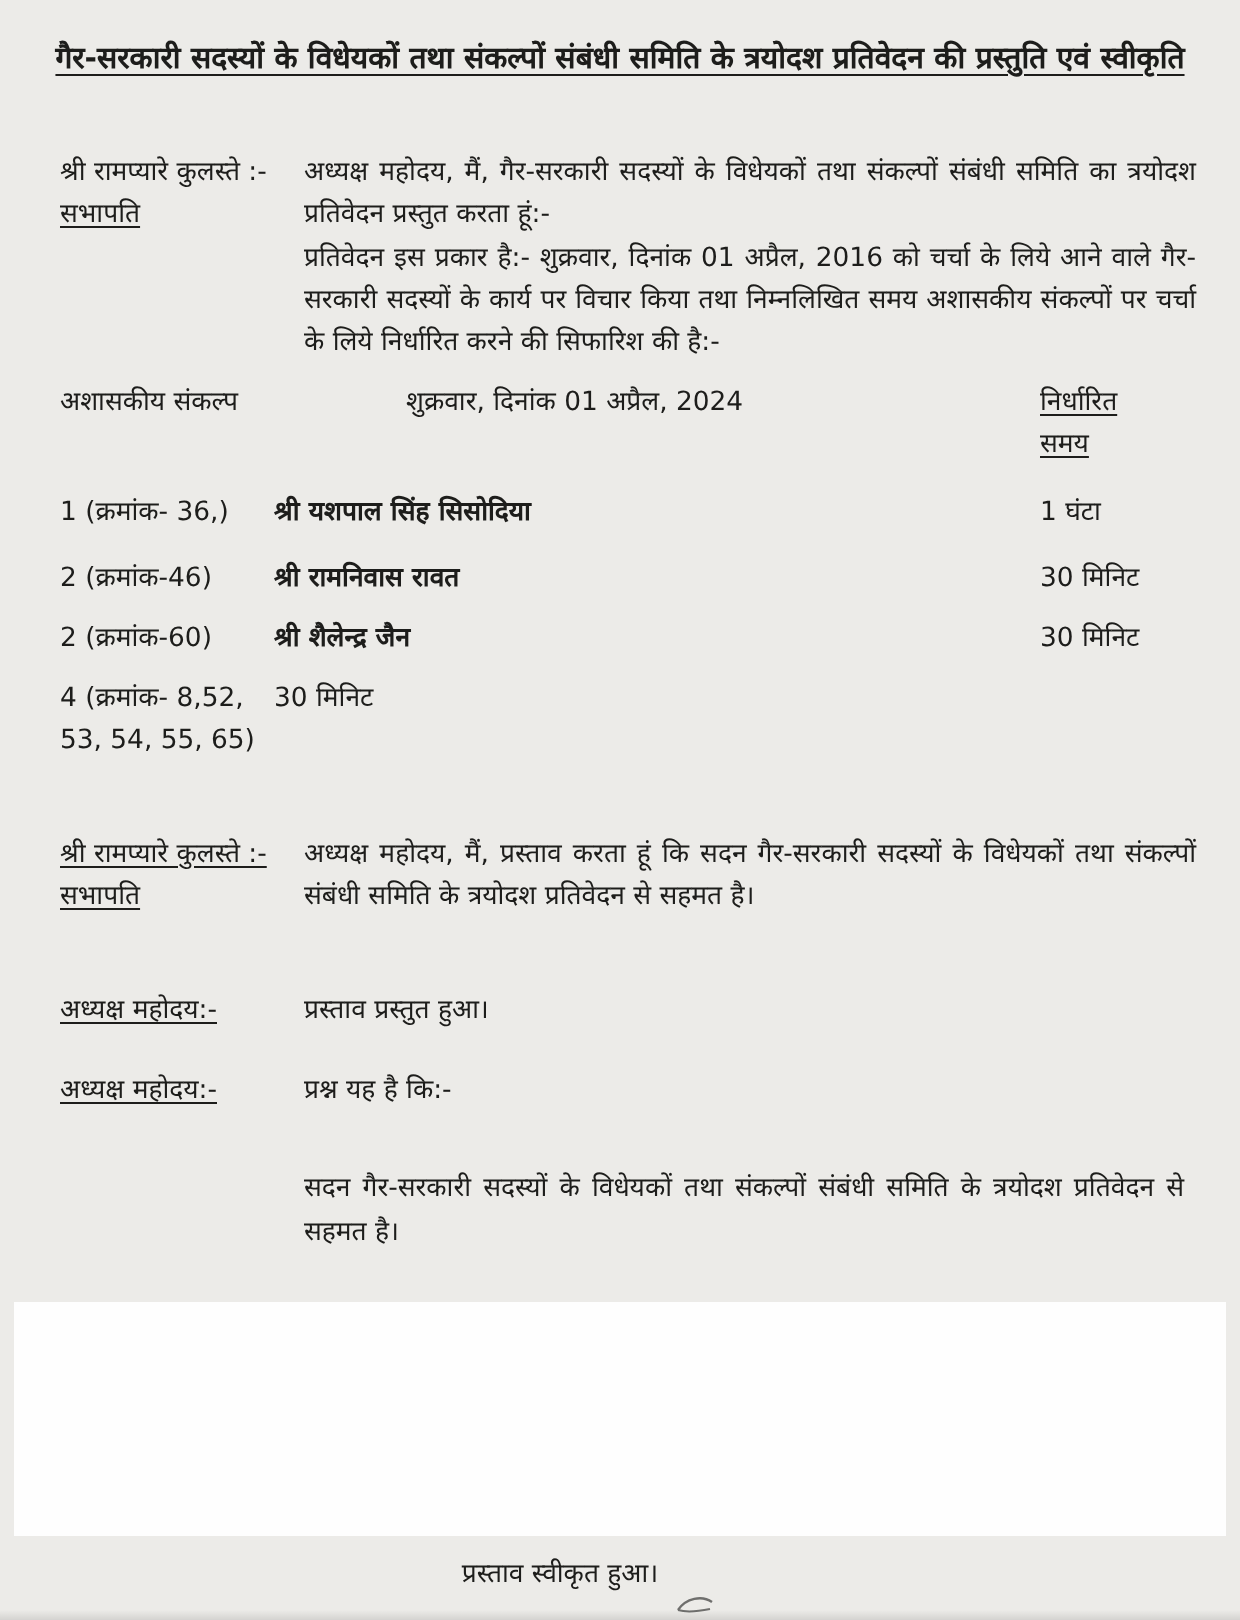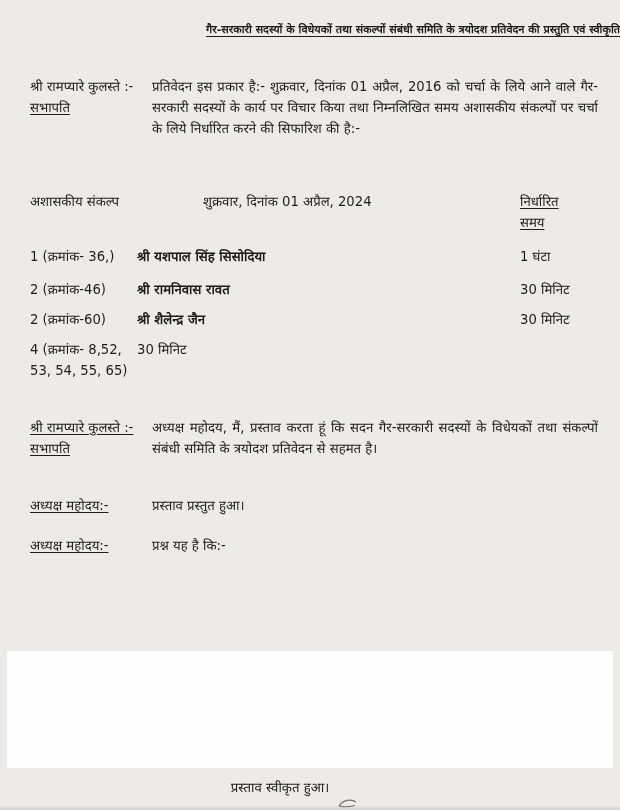--- a/index.html
+++ b/index.html
@@ -18,23 +18,23 @@
     line-height:21px;
   }
   .page::after{
     content:"";
     position:absolute;left:0;bottom:0;width:100%;height:5px;
     background:linear-gradient(to bottom, rgba(0,0,0,0), rgba(0,0,0,0.10));
     pointer-events:none;
   }
   .title{
     position:absolute;top:19px;left:0;right:0;
-    text-align:right;
+    text-align:center;
     font-weight:bold;
-    font-size:11px;
+    font-size:15px;
     text-decoration:underline;
     text-underline-offset:3px;
   }
   .speaker-block{
     position:absolute;left:30px;right:22px;
     display:grid;
     grid-template-columns:122px 1fr;
     column-gap:0;
   }
   .speaker-label{white-space:nowrap;}
@@ -84,20 +84,21 @@
 <div class="page">
 
   <div class="title">गैर-सरकारी सदस्यों के विधेयकों तथा संकल्पों संबंधी समिति के त्रयोदश प्रतिवेदन की प्रस्तुति एवं स्वीकृति</div>
 
   <div class="speaker-block b1">
     <div class="speaker-label">
       <div>श्री रामप्यारे कुलस्ते :-</div>
       <div class="u">सभापति</div>
     </div>
     <div class="speaker-body">
+      <p>अध्यक्ष महोदय, मैं, गैर-सरकारी सदस्यों के विधेयकों तथा संकल्पों संबंधी समिति का त्रयोदश प्रतिवेदन प्रस्तुत करता हूं:-</p>
       <p>प्रतिवेदन इस प्रकार है:- शुक्रवार, दिनांक 01 अप्रैल, 2016 को चर्चा के लिये आने वाले गैर-सरकारी सदस्यों के कार्य पर विचार किया तथा निम्नलिखित समय अशासकीय संकल्पों पर चर्चा के लिये निर्धारित करने की सिफारिश की है:-</p>
     </div>
   </div>
 
   <div class="sched-head">
     <span class="sh-left">अशासकीय संकल्प</span>
     <span class="sh-center">शुक्रवार, दिनांक 01 अप्रैल, 2024</span>
     <span class="sh-right">निर्धारित समय</span>
   </div>
 
@@ -144,20 +145,21 @@
 
   <div class="speaker-block b4">
     <div class="speaker-label">
       <div class="u">अध्यक्ष महोदय:-</div>
     </div>
     <div class="speaker-body">
       <p>प्रश्न यह है कि:-</p>
     </div>
   </div>
 
+  <div class="question-para">सदन गैर-सरकारी सदस्यों के विधेयकों तथा संकल्पों संबंधी समिति के त्रयोदश प्रतिवेदन से सहमत है।</div>
 
   <div class="white-box"></div>
 
   <div class="footer-line">प्रस्ताव स्वीकृत हुआ।</div>
 
   <span class="pen-mark">
     <svg width="24" height="12" viewBox="0 0 24 12">
       <path d="M3 8 C 7 2, 15 0.5, 20 4" stroke="#6f6f6d" stroke-width="1.2" fill="none"></path>
       <path d="M3 8 C 8 9.5, 14 8.5, 19 7.5" stroke="#6f6f6d" stroke-width="1" fill="none"></path>
     </svg>

